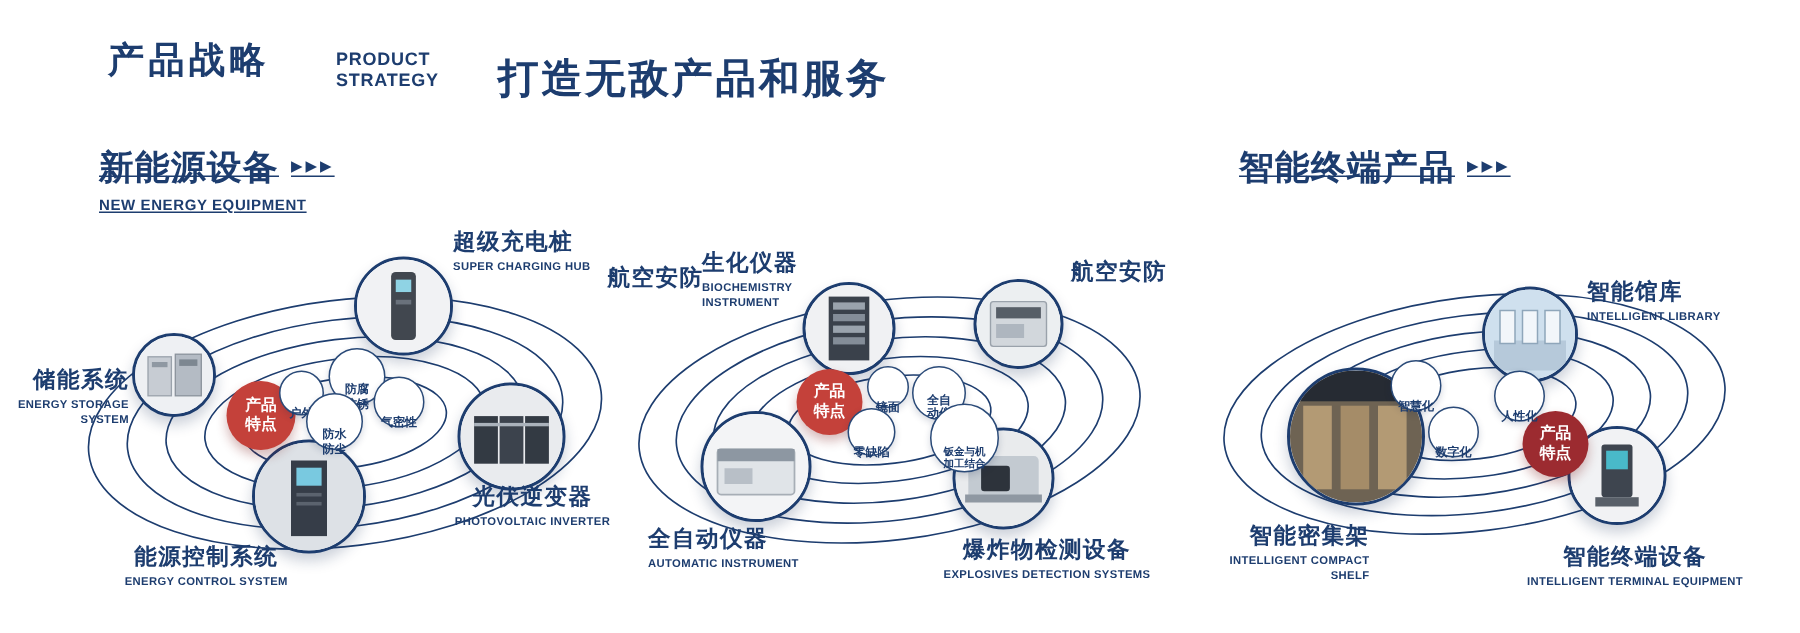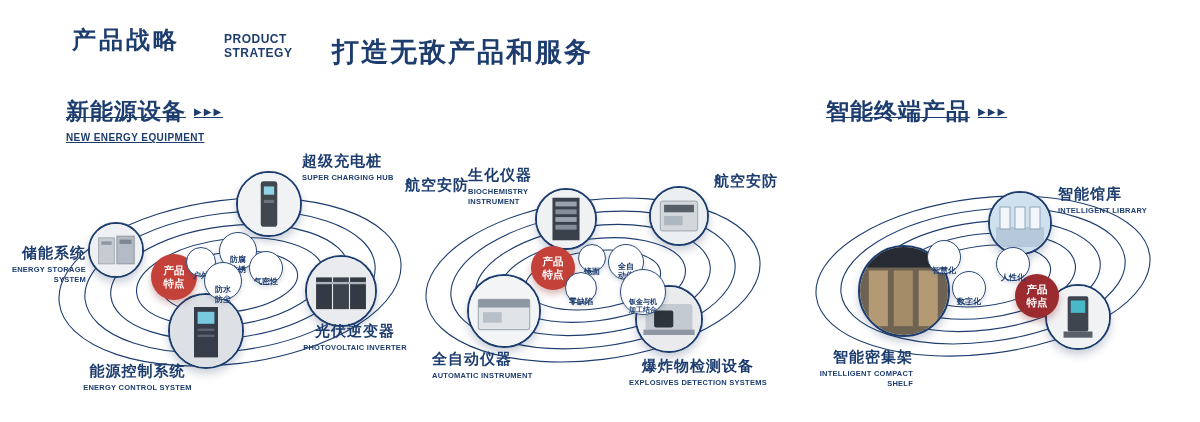--- a/index.html
+++ b/index.html
@@ -271,20 +271,24 @@
   </div>
 
   <div class="node" style="left:1045px;top:284px;width:66px;height:66px">
     <svg viewBox="0 0 60 60">
         <rect width="60" height="60" fill="#f1f2f4"></rect>
         <rect x="20" y="10" width="20" height="34" rx="2" fill="#3e454f"></rect>
         <rect x="23" y="14" width="14" height="12" fill="#49b9c9"></rect>
         <rect x="16" y="44" width="28" height="6" fill="#596069"></rect>
       </svg>
   </div>
+  <div class="plabel align-center" style="left:1010px;top:362px;width:160px">
+    <div class="cn">智能终端设备</div>
+    <div class="en">INTELLIGENT TERMINAL EQUIPMENT</div>
+  </div>
 
   <div class="badge" style="left: 1015px; top: 274px; width: 44px; height: 44px; background: rgb(156, 43, 48);">
     <span>产品特点</span>
   </div>
   <div class="bubble" style="left:927px;top:240px;width:34px;height:34px">
       <span>智慧化</span>
     </div>
   <div class="bubble" style="left:996px;top:247px;width:34px;height:34px">
       <span>人性化</span>
     </div>

